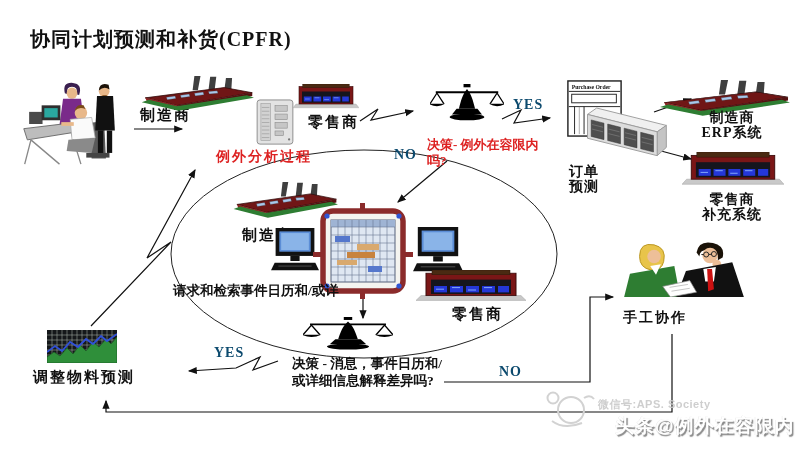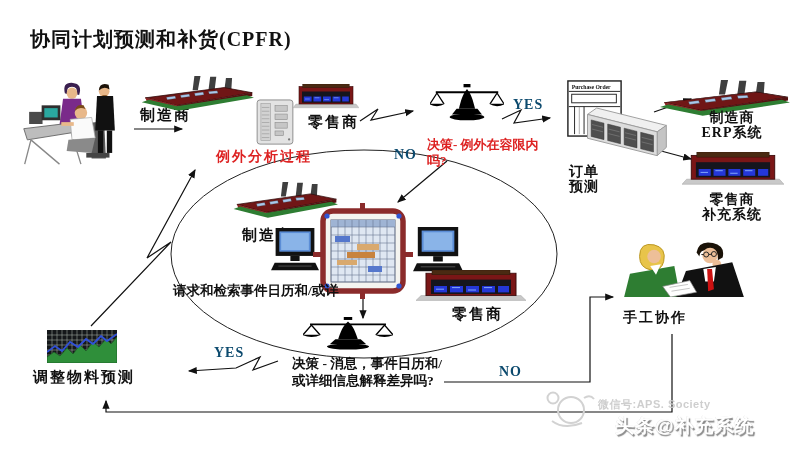--- a/index.html
+++ b/index.html
@@ -356,15 +356,15 @@
 
   <svg class="abs" style="left:540px;top:388px;" width="62" height="46" viewBox="0 0 62 46">
     <g stroke="#d2d2d2" fill="none" stroke-width="2">
       <circle cx="31" cy="22" r="13"></circle>
       <path d="M12,33 q12,9 30,2"></path>
       <circle cx="13" cy="10" r="5.5"></circle>
       <path d="M44,10 q6,-4 10,1"></path>
     </g>
   </svg>
   <div class="abs wm1" style="left:598px;top:397px;">微信号:APS. Society</div>
-  <div class="abs wm2" style="left:615px;top:413px;">头条@补充系统</div>
+  <div class="abs wm2" style="left:615px;top:413px;">头条@例外在容限内</div>
 
 </div>
 
 </body></html>

